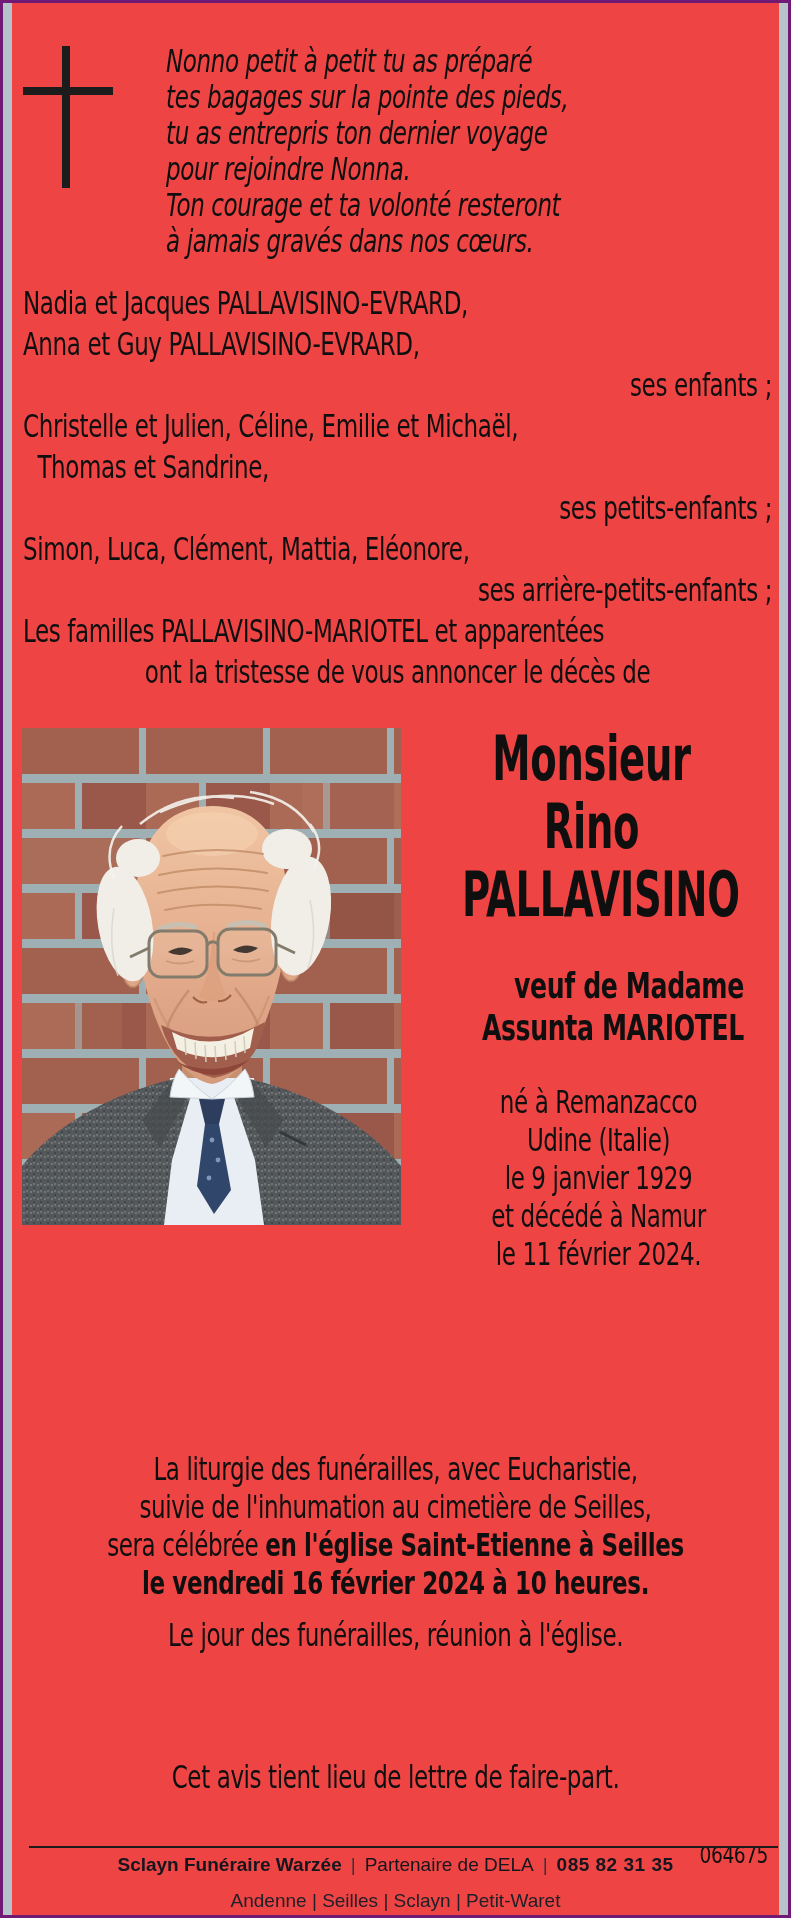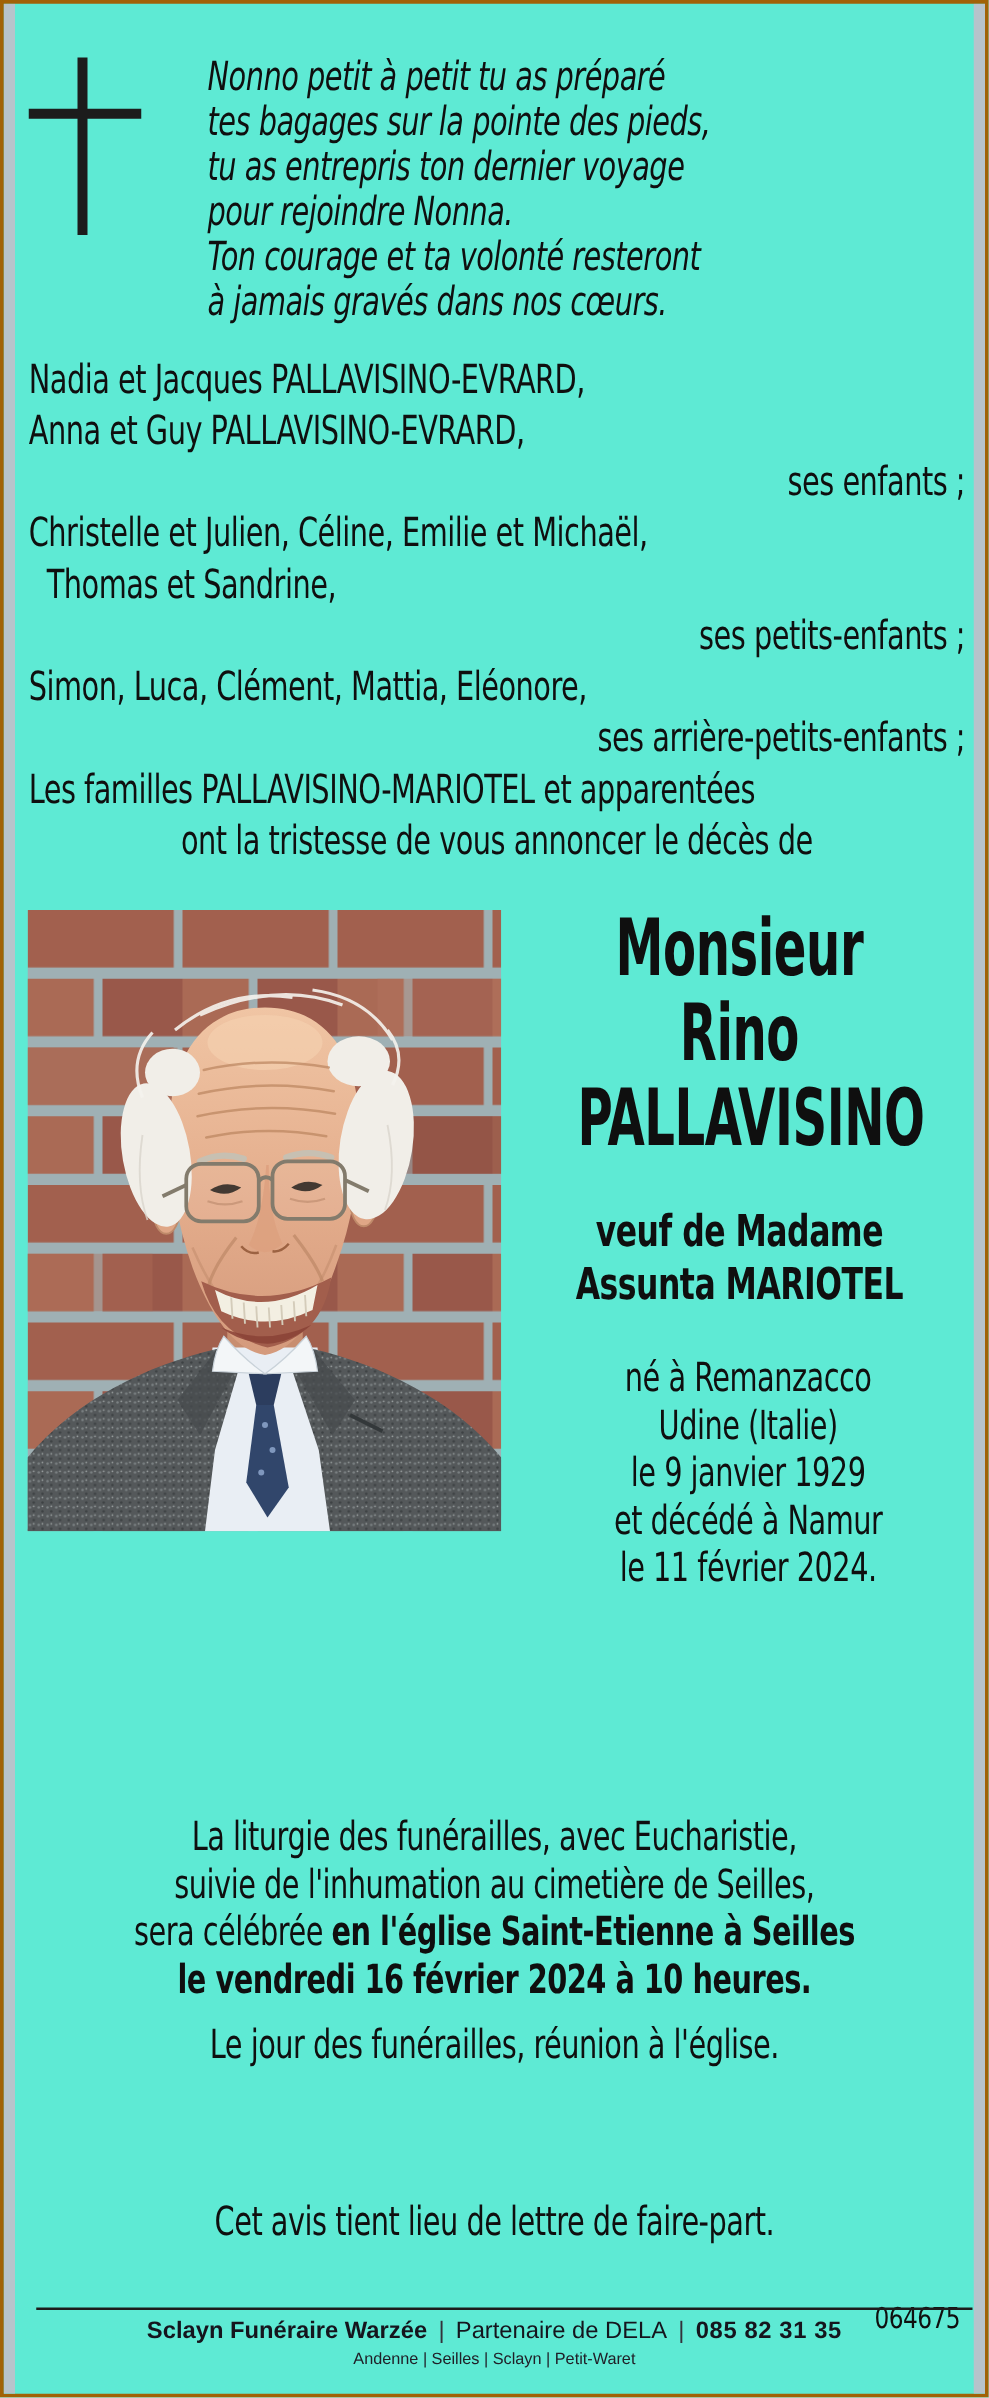--- a/index.html
+++ b/index.html
@@ -1,18 +1,18 @@
 <!DOCTYPE html>
 <html><head>
 <meta charset="utf-8">
 <style>
   html,body{margin:0;padding:0;background:#e8e8e8;}
   .page{
     position:relative; width:791px; height:1918px; box-sizing:border-box;
-    background:#5eead4; border:3px solid #a16207; overflow:hidden;
+    background:#ef4444; border:3px solid #701a75; overflow:hidden;
     font-family:"DejaVu Sans","Liberation Sans",sans-serif; color:#0f0f0f;
   }
   .strip{position:absolute;top:0;bottom:0;width:9px;background:#b7c3cb;}
   .strip.l{left:0}.strip.r{right:0}
 
   
   .cnd{font-stretch:condensed;letter-spacing:-0.5px;}
   .nw{white-space:nowrap;}
   .sx{display:block;transform:scaleX(var(--sx,.8));}
   .oL{transform-origin:0 50%;}
@@ -31,39 +31,39 @@
     font-size:32px;line-height:41px;}
   .family .right{text-align:right;}
   .family .center{text-align:center;}
   .family .indent{padding-left:18px;}
 
   .photo{position:absolute;left:19px;top:725px;width:379px;height:497px;}
   .photo svg{display:block;width:379px;height:497px;}
 
   .name-col{position:absolute;left:398px;top:722px;width:381px;text-align:center;}
   .big-name{font-size:63px;line-height:68px;font-weight:700;}
-  .widower{margin-top:36px;font-size:35px;line-height:42px;font-weight:700;}
+  .widower{margin-top:36px;font-size:35px;line-height:42px;font-weight:700;text-align:right;}
   .born{margin-top:34px;font-size:32px;line-height:38px;margin-left:14px;}
 
   .para{position:absolute;left:16px;right:16px;text-align:center;font-size:32px;}
   .p-repose{top:1283px;line-height:37px;font-weight:700;}
   .p-liturgy{top:1447px;line-height:38px;}
   .p-jour{top:1613px;line-height:38px;}
   .p-condol{top:1667px;line-height:38px;}
   .p-closing{top:1755px;line-height:38px;}
 
   .refnum{position:absolute;right:20px;top:1809px;font-size:23px;line-height:25px;text-align:right;margin-top:31px;}
   .rule{position:absolute;left:26px;right:10px;top:1843px;height:0;border-top:2px solid #1c1c1c;}
 
   .footer{position:absolute;left:14px;right:14px;top:1851px;text-align:center;
     font-family:"Liberation Sans",sans-serif;color:#15151d;}
   .footer .l1{font-size:19px;line-height:21px;white-space:nowrap;}
   .footer .l1 .sep{color:#33333b;padding:0 9px;font-weight:400;}
   .footer .l1 .phone{letter-spacing:.5px;}
-  .footer .l2{font-size:13px;line-height:18px;margin-top:3px;color:#202028;}
+  .footer .l2{font-size:19px;line-height:18px;margin-top:17px;color:#202028;}
 </style>
 </head>
 <body>
 
 <div class="page">
   <div class="strip l"></div>
   <div class="strip r"></div>
 
   <div class="cross">
     <div class="v"></div>

